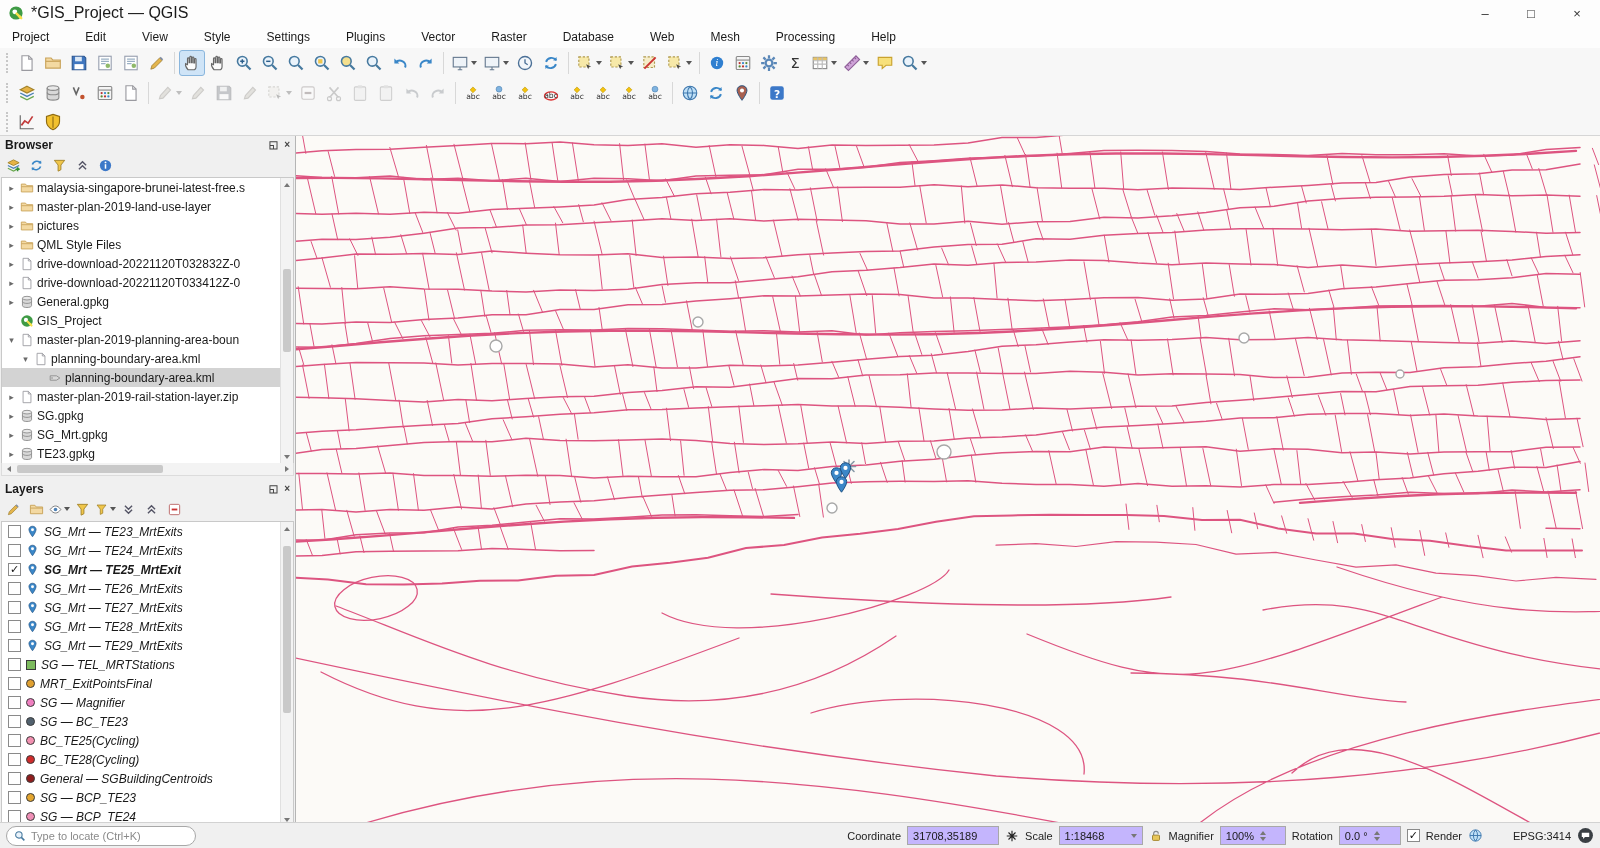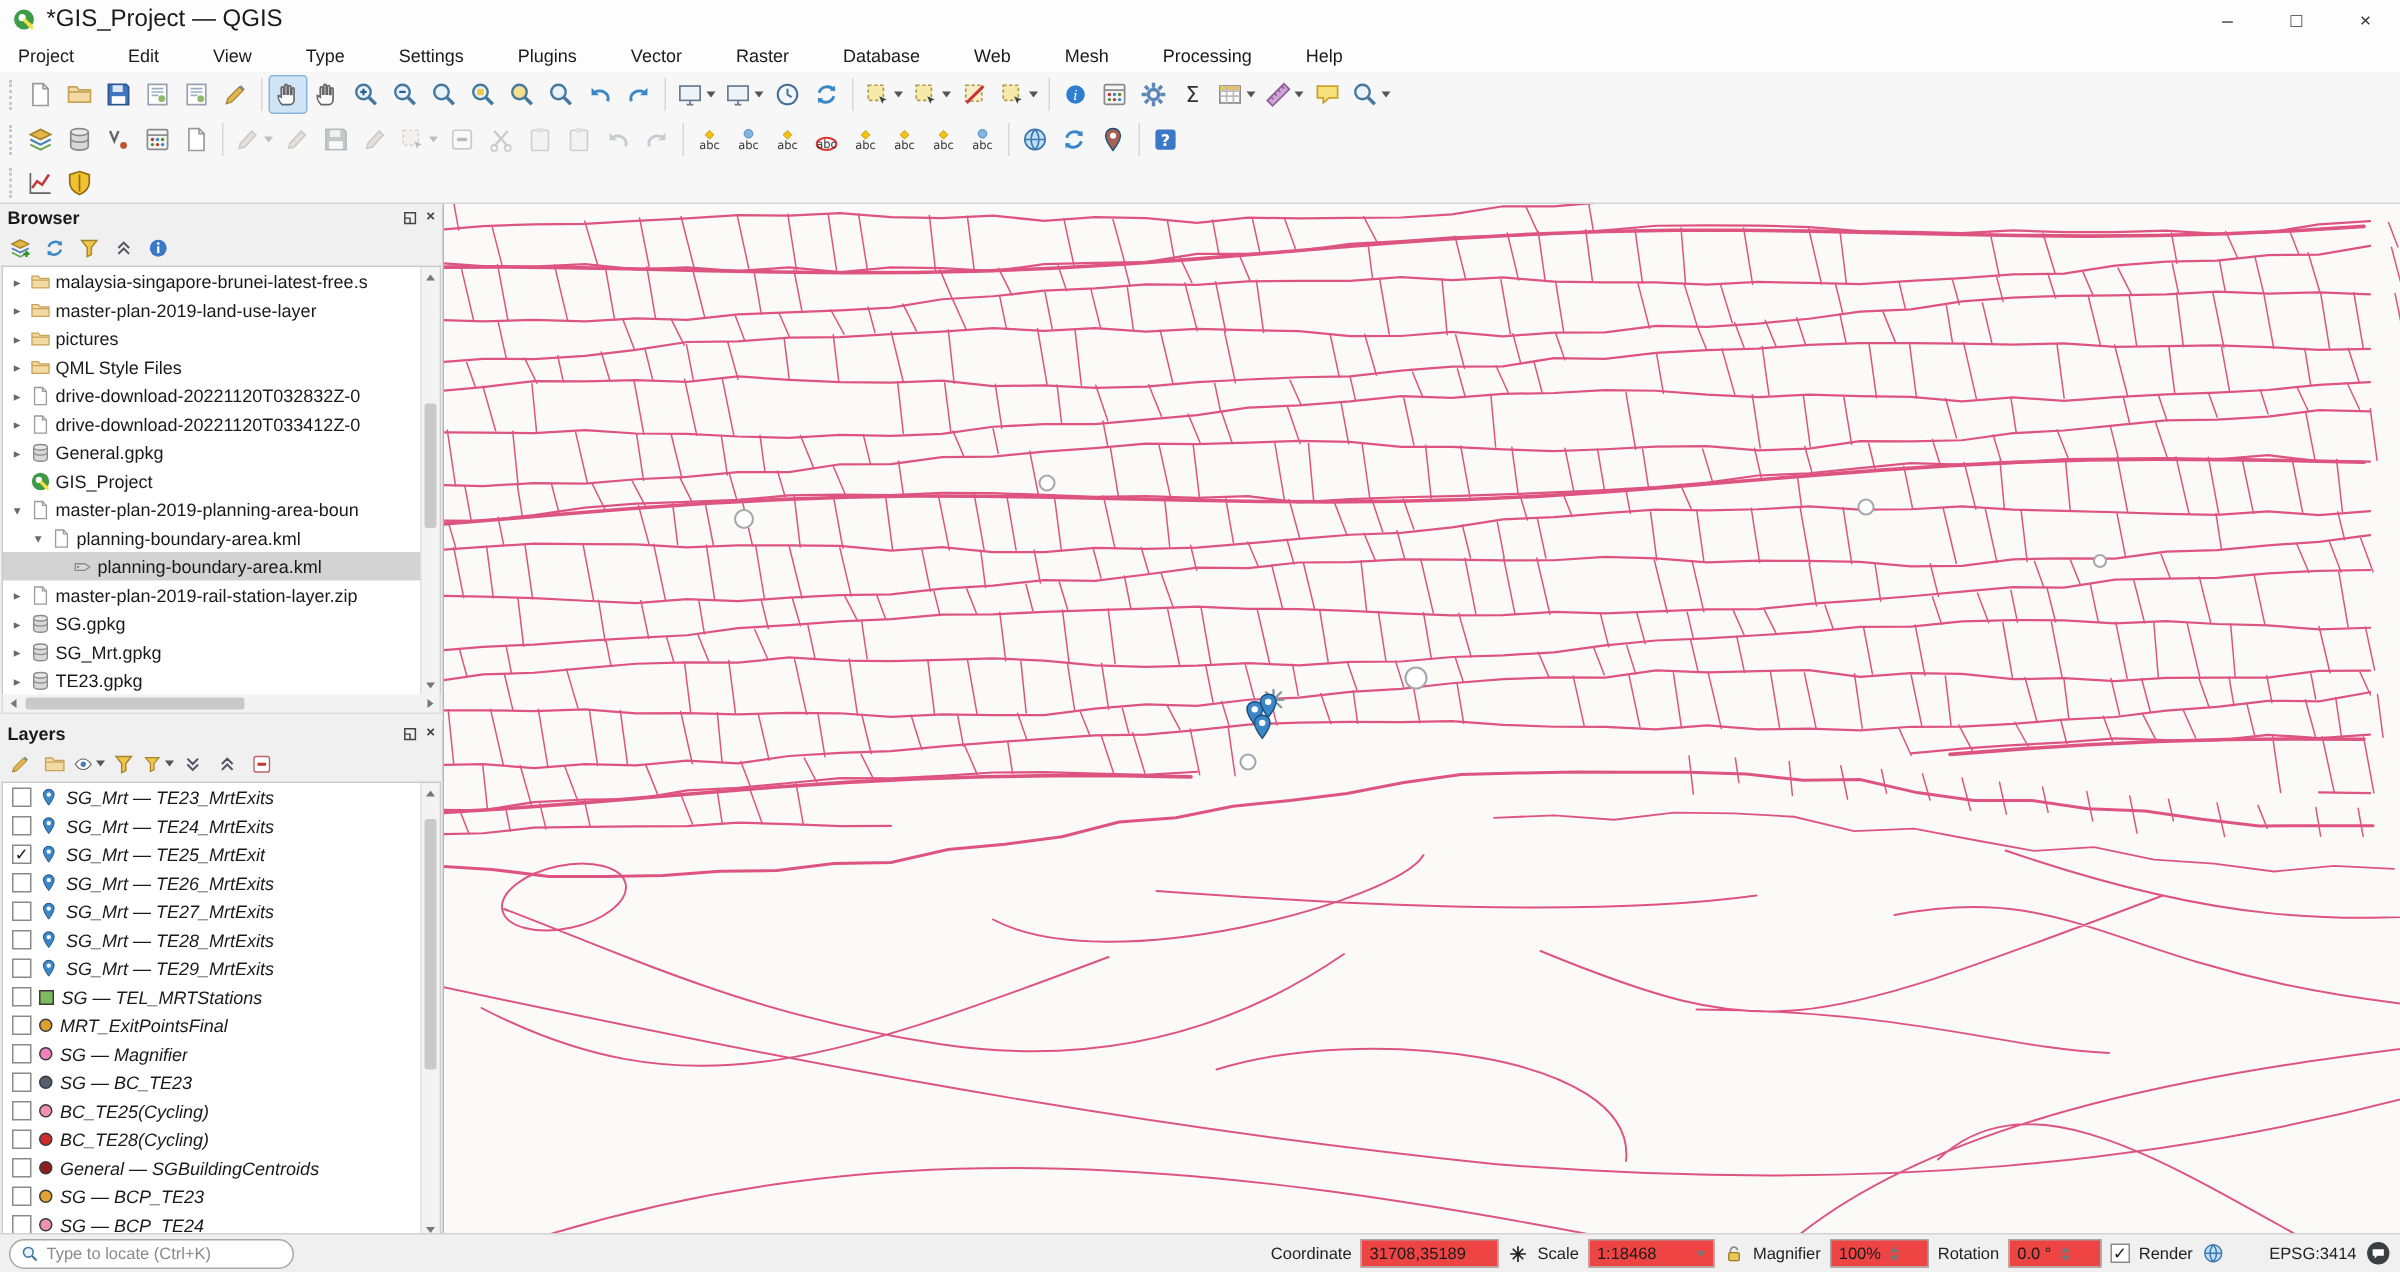--- a/index.html
+++ b/index.html
@@ -35,21 +35,21 @@
   .panel-toolbar{height:24px;display:flex;align-items:center;gap:2px;padding:0 3px;}
   .ptb-btn{width:21px;height:21px;display:flex;align-items:center;justify-content:center;border-radius:2px;}
   .content-wrap{flex:1;display:flex;background:#fff;border:1px solid #c9c9c9;border-bottom:none;margin:0 1px;overflow:hidden;}
   .tree,.llist{flex:1;overflow:hidden;}
   .tree-row{height:19px;display:flex;align-items:center;gap:3px;white-space:nowrap;}
   .tree-row.selected{background:#d3d3d3;}
   .tree-arrow{width:11px;text-align:center;font-size:9px;color:#6a6a6a;flex:0 0 11px;}
   .tree-label{overflow:hidden;}
   .layer-row{height:19px;display:flex;align-items:center;gap:5px;padding-left:6px;white-space:nowrap;}
   .layer-label{font-style:italic;overflow:hidden;}
-  .layer-row.bold .layer-label{font-weight:400;}
+  .layer-row.bold .layer-label{font-weight:700;}
   .cb{width:13px;height:13px;border:1px solid #8a8a8a;background:#fff;display:inline-flex;align-items:center;justify-content:center;font-size:11px;flex:0 0 13px;color:#111;}
   .cb.checked::after{content:"✓";}
   .swatch-circle{width:9px;height:9px;border-radius:50%;border:1px solid #3a3a3a;flex:0 0 9px;}
   .swatch-square{width:10px;height:10px;border:1px solid #3a3a3a;flex:0 0 10px;}
   
   .vscroll{width:13px;background:#f3f3f3;border-left:1px solid #e0e0e0;display:flex;flex-direction:column;align-items:center;}
   .vtrack{flex:1;width:100%;position:relative;}
   .vthumb{position:absolute;left:2px;right:2px;background:#c9c9c9;border-radius:2px;}
   .hscroll{height:13px;margin:0 1px;background:#f3f3f3;border:1px solid #dcdcdc;border-top:none;display:flex;align-items:center;}
   .htrack{flex:1;height:100%;position:relative;}
@@ -60,21 +60,21 @@
   .tri-left{width:0;height:0;border-top:3.5px solid transparent;border-bottom:3.5px solid transparent;border-right:4px solid #777;}
   .tri-right{width:0;height:0;border-top:3.5px solid transparent;border-bottom:3.5px solid transparent;border-left:4px solid #777;}
   
   .map{flex:1;position:relative;overflow:hidden;}
   .map svg{position:absolute;inset:0;width:100%;height:100%;}
   
   .statusbar{height:26px;background:#f0f0f0;border-top:1px solid #d2d2d2;display:flex;align-items:center;gap:6px;padding:0 6px;font-size:11px;}
   .locate{width:190px;height:20px;border:1px solid #a8a8a8;border-radius:10px;background:#fff;display:flex;align-items:center;gap:5px;padding:0 7px;color:#8a8a8a;}
   .sb-spacer{flex:1;}
   .sb-label{color:#222;}
-  .sb-box{height:19px;border:1px solid #a8a8a8;background:#ef4444;display:flex;align-items:center;padding:0 5px;gap:4px;}
+  .sb-box{height:19px;border:1px solid #a8a8a8;background:#c4b5fd;display:flex;align-items:center;padding:0 5px;gap:4px;}
   .spin{display:flex;flex-direction:column;gap:2px;margin-left:2px;}
   .crs{font-size:11px;padding-left:24px;}
 </style>
 </head>
 <body>
 
 <svg width="0" height="0" style="position:absolute">
   <defs>
     <symbol id="sym-file" viewBox="0 0 16 16">
         <path d="M3.5 1.5h6l3 3v10h-9z" fill="#fff" stroke="#9a9aa0"></path>
@@ -308,21 +308,21 @@
       <div class="winbtn">–</div>
       <div class="winbtn">□</div>
       <div class="winbtn">×</div>
     </div>
   </div>
 
   <div class="menubar">
       <span class="menu-item">Project</span>
       <span class="menu-item">Edit</span>
       <span class="menu-item">View</span>
-      <span class="menu-item">Type</span>
+      <span class="menu-item">Style</span>
       <span class="menu-item">Settings</span>
       <span class="menu-item">Plugins</span>
       <span class="menu-item">Vector</span>
       <span class="menu-item">Raster</span>
       <span class="menu-item">Database</span>
       <span class="menu-item">Web</span>
       <span class="menu-item">Mesh</span>
       <span class="menu-item">Processing</span>
       <span class="menu-item">Help</span>
     </div>

